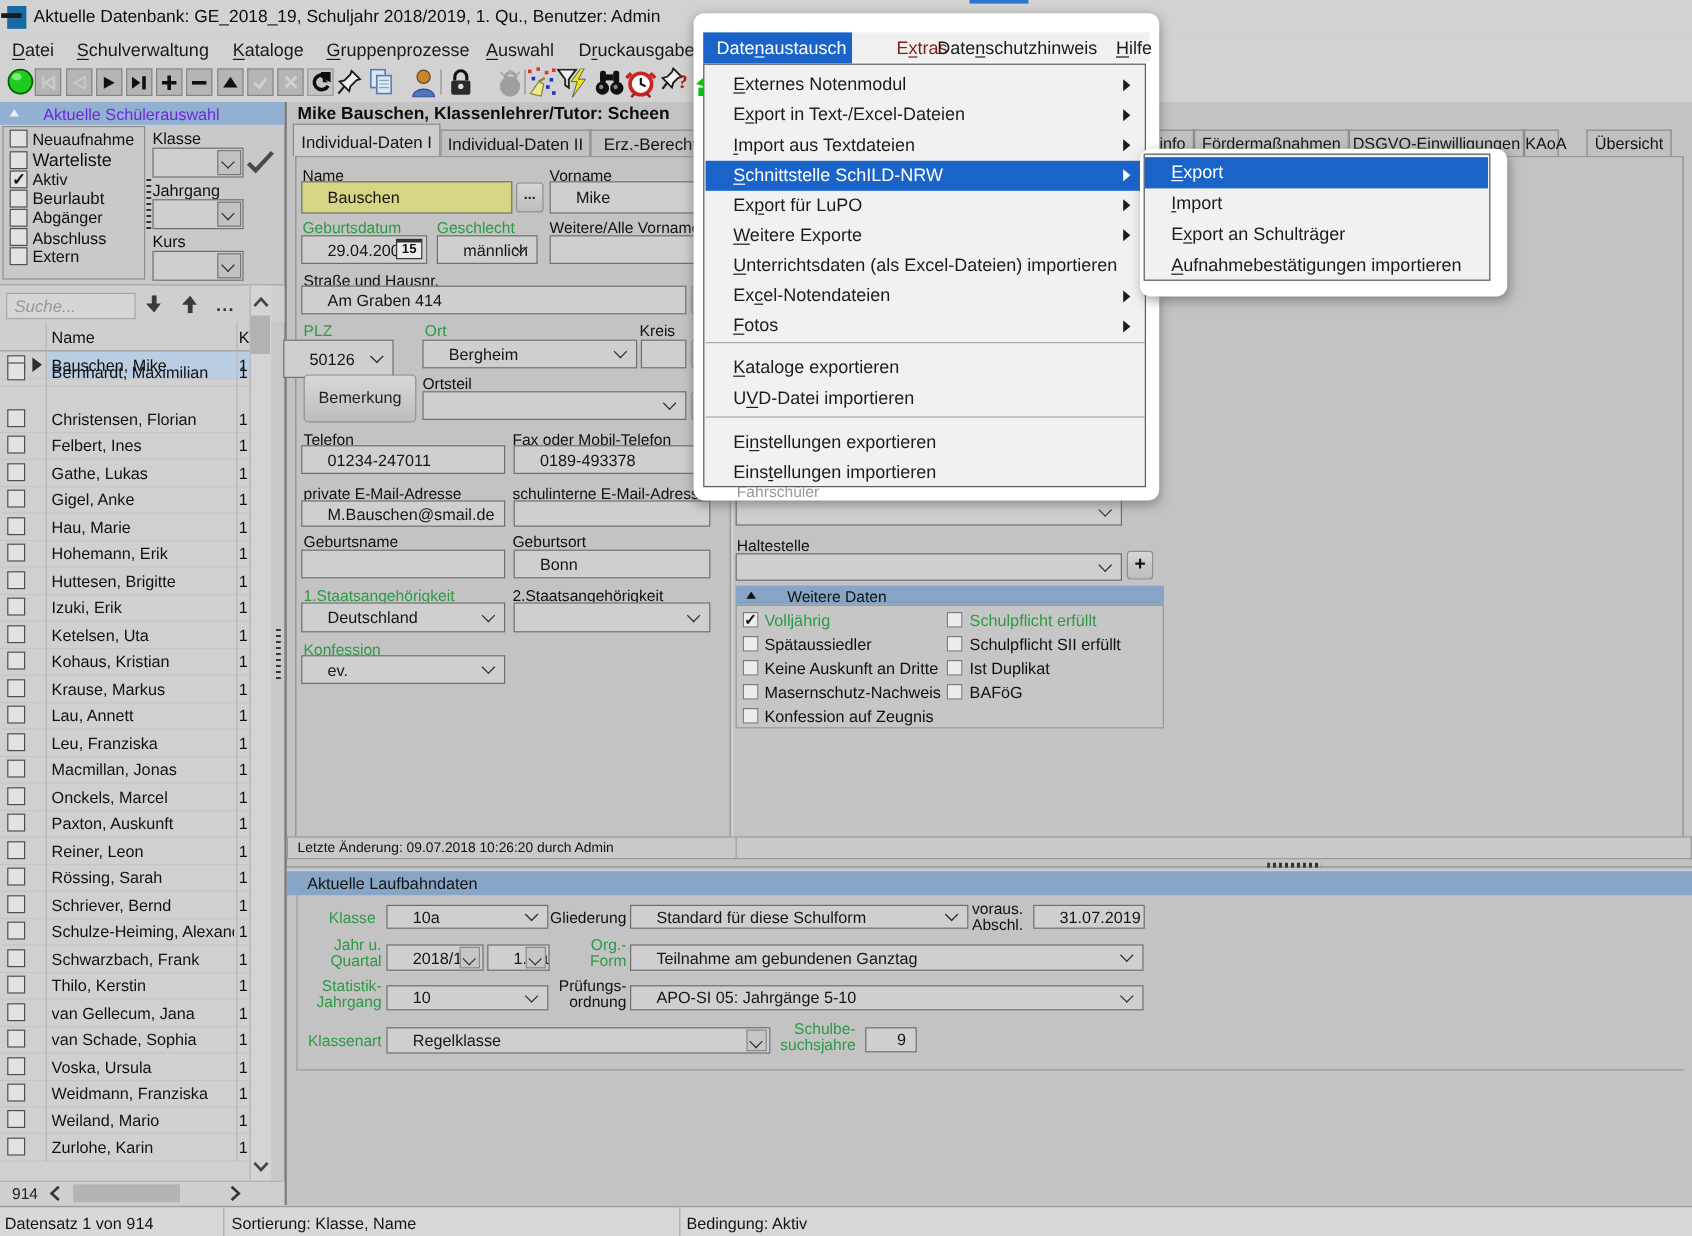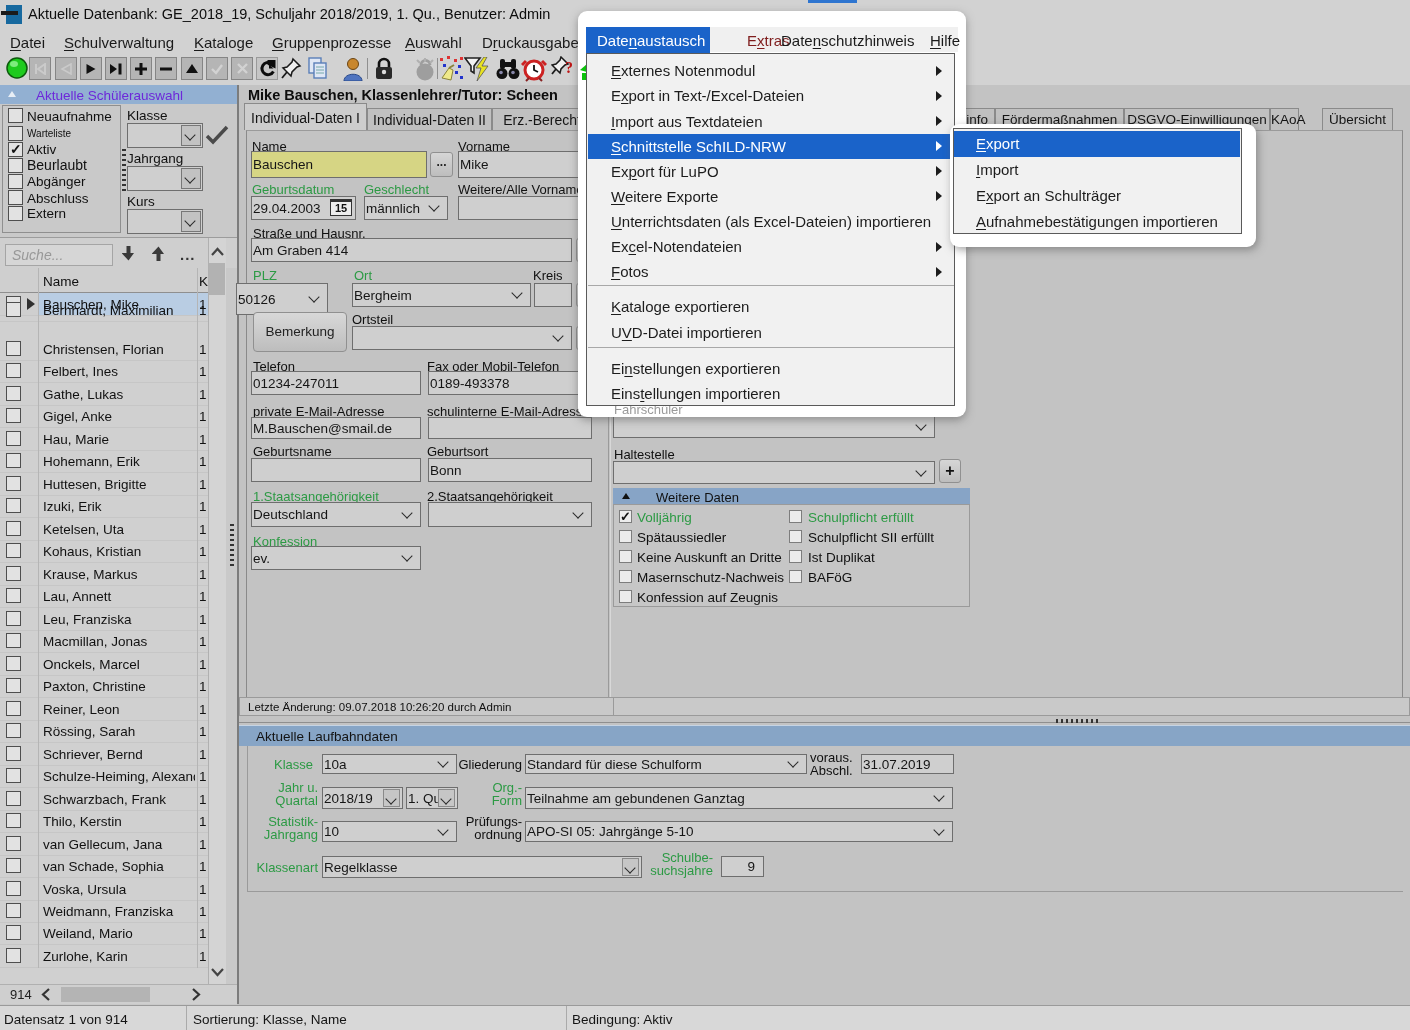--- a/index.html
+++ b/index.html
@@ -1,20 +1,20 @@
 <!DOCTYPE html>
 <html><head><meta charset="utf-8">
 <style>
 *{margin:0;padding:0;box-sizing:border-box}
 html,body{width:1410px;height:1030px;overflow:hidden}
 body{font-family:"Liberation Sans",sans-serif;background:#c3c3c3;position:relative;color:#111}
 .abs{position:absolute}
 .lbl{position:absolute;font-size:13px;color:#101010;white-space:nowrap;line-height:13px}
 .g{color:#2c9a44}
-.fld{position:absolute;background:#cfcfcf;border:1px solid #6e6e6e;font-size:13.5px;color:#151515;white-space:nowrap;overflow:hidden;display:flex;align-items:center;padding-left:1px}
+.fld{position:absolute;background:#cfcfcf;border:1px solid #6e6e6e;font-size:13.5px;color:#151515;white-space:nowrap;overflow:hidden;display:flex;align-items:center;padding-left:21px}
 .cv{position:absolute;right:9px;top:50%;width:8px;height:8px;margin-top:-6px;border-right:1.7px solid #2b2b2b;border-bottom:1.7px solid #2b2b2b;transform:rotate(45deg)}
 .cbx{position:absolute;width:15px;height:15px;background:#e2e2e2;border:1px solid #4e4e4e}
 .cbs{position:absolute;width:13px;height:13px;background:#ececec;border:1px solid #7d7d7d}
 .ck{position:absolute;left:1px;top:0px;font-size:14px;font-weight:bold;color:#111;line-height:13px}
 .tbb{position:absolute;width:22px;height:23px;top:57px;background:#b5b5b5;border:1px solid #858585;display:flex;align-items:center;justify-content:center}
 .row{position:absolute;left:0;width:208px;height:23px;border-bottom:1px solid #c6c6c6;font-size:13.5px}
 .row .nm{position:absolute;left:43px;top:4px;white-space:nowrap;width:152px;overflow:hidden}
 .row .k1{position:absolute;left:199px;top:4px}
 .mi{position:absolute;left:23px;height:25px;line-height:25px;font-size:15px;color:#1c1c1c;white-space:nowrap;padding-left:0}
 u{text-decoration-thickness:1px;text-underline-offset:2px}
@@ -168,21 +168,21 @@
 <div class="abs" style="left:0;top:85px;width:237px;height:920px;background:#c9c9c9"></div>
 <div class="abs" style="left:237px;top:85px;width:2px;height:919px;background:#7c7c7c"></div>
 <div class="abs" style="left:0;top:85px;width:237px;height:19px;background:#92b0d2"></div>
 <div class="abs" style="left:8px;top:91px;width:0;height:0;border-left:4px solid transparent;border-right:4px solid transparent;border-bottom:6px solid #e8eef5"></div>
 <div class="abs" style="left:36px;top:88px;font-size:13.5px;color:#6d28d9">Aktuelle Schülerauswahl</div>
 <div id="filter">
 <div class="abs" style="left:2px;top:105px;width:119px;height:128px;border:1px solid #8f8f8f"></div>
 <div class="cbx" style="left:8px;top:108px"></div>
 <div class="lbl" style="left:27px;top:110px;font-size:13.5px">Neuaufnahme</div>
 <div class="cbx" style="left:8px;top:126px"></div>
-<div class="lbl" style="left:27px;top:127px;font-size:10px">Warteliste</div>
+<div class="lbl" style="left:27px;top:127px;font-size:15px">Warteliste</div>
 <div class="cbx" style="left:8px;top:142px">
       <span class="ck">✓</span>
     </div>
 <div class="lbl" style="left:27px;top:143px;font-size:13.5px">Aktiv</div>
 <div class="cbx" style="left:8px;top:158px"></div>
 <div class="lbl" style="left:27px;top:159px;font-size:14px">Beurlaubt</div>
 <div class="cbx" style="left:8px;top:174px"></div>
 <div class="lbl" style="left:27px;top:175px;font-size:13.5px">Abgänger</div>
 <div class="cbx" style="left:8px;top:190px"></div>
 <div class="lbl" style="left:27px;top:192px;font-size:13.5px">Abschluss</div>
@@ -306,21 +306,21 @@
 <div class="nm">Macmillan, Jonas</div>
       <div class="k1">1</div>
 </div>
 <div class="row" style="top:652.7px">
 <div class="cbx" style="left:6px;top:3px"></div>
 <div class="nm">Onckels, Marcel</div>
       <div class="k1">1</div>
 </div>
 <div class="row" style="top:675.2px">
 <div class="cbx" style="left:6px;top:3px"></div>
-<div class="nm">Paxton, Christine</div>
+<div class="nm">Paxton, Auskunft</div>
       <div class="k1">1</div>
 </div>
 <div class="row" style="top:697.6px">
 <div class="cbx" style="left:6px;top:3px"></div>
 <div class="nm">Reiner, Leon</div>
       <div class="k1">1</div>
 </div>
 <div class="row" style="top:720.1px">
 <div class="cbx" style="left:6px;top:3px"></div>
 <div class="nm">Rössing, Sarah</div>

